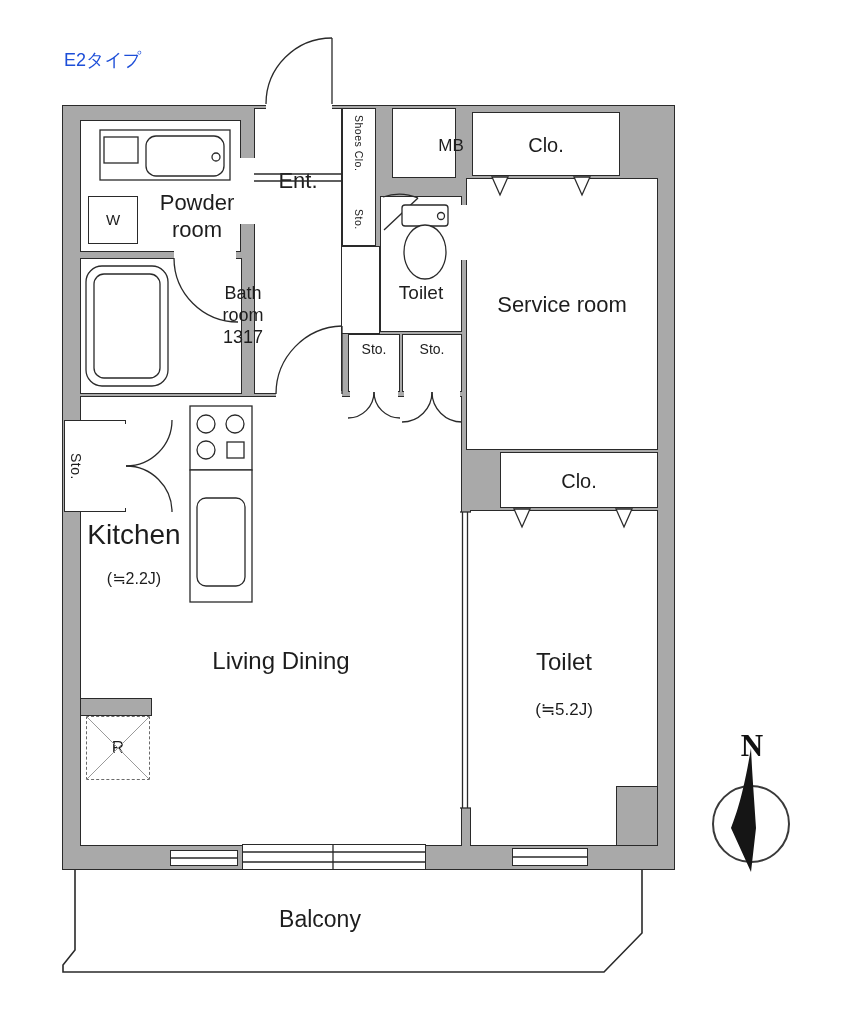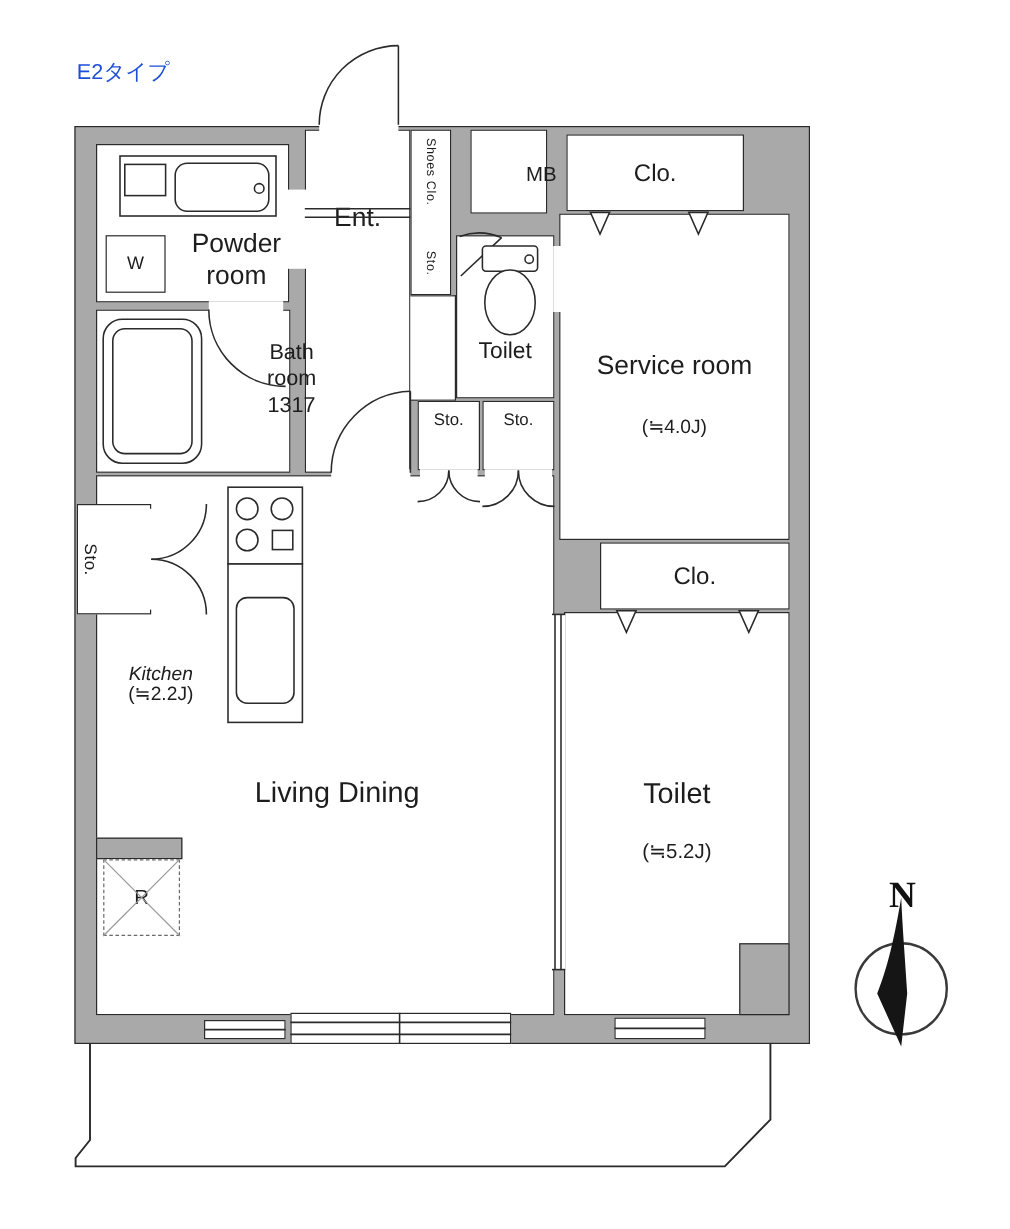--- a/index.html
+++ b/index.html
@@ -72,28 +72,28 @@
   <div class="lbl" style="left:260px; top:144px; width:76px; height:26px; font-size:22px;margin-top:24px;">Ent.</div>
   <div class="lbl" style="left:392px; top:134px; width:64px; height:24px; font-size:17px;margin-left:27px;">MB</div>
   <div class="lbl" style="left:472px; top:132px; width:148px; height:26px; font-size:20px;">Clo.</div>
   <div class="lbl" style="left:152px; top:194px; width:90px; height:46px; font-size:22px;">Powder room</div>
   <div class="lbl" style="left:88px;  top:196px; width:48px; height:46px; font-size:15px; border:1px solid #2a2a2a; background:#fff;">W</div>
   <div class="lbl" style="left:168px; top:276px; width:72px; height:80px; font-size:18px;margin-left:39px;">Bath room 1317</div>
   <div class="lbl" style="left:380px; top:280px; width:82px; height:26px; font-size:19px;">Toilet</div>
   <div class="lbl" style="left:348px; top:338px; width:52px; height:24px; font-size:14px;">Sto.</div>
   <div class="lbl" style="left:402px; top:338px; width:60px; height:24px; font-size:14px;">Sto.</div>
   <div class="lbl" style="left:466px; top:290px; width:192px; height:30px; font-size:22px;">Service room</div>
-  <div class="lbl" style="left:466px; top:346px; width:192px; height:22px; font-size:16px;">(≒4.0J)</div>
-  <div class="lbl" style="left:84px;  top:548px; width:100px; height:30px; font-size:16px;font-style:italic;">Kitchen</div>
+  <div class="lbl" style="left:84px;  top:520px; width:100px; height:30px; font-size:28px;">Kitchen</div>
   <div class="lbl" style="left:84px;  top:568px; width:100px; height:22px; font-size:16px;">(≒2.2J)</div>
   <div class="lbl" style="left:176px; top:644px; width:210px; height:34px; font-size:24px;text-align:right;">Living Dining</div>
   <div class="lbl" style="left:500px; top:468px; width:158px; height:26px; font-size:20px;">Clo.</div>
   <div class="lbl" style="left:470px; top:646px; width:188px; height:32px; font-size:24px;">Toilet</div>
   <div class="lbl" style="left:470px; top:698px; width:188px; height:24px; font-size:17px;">(≒5.2J)</div>
   <div class="lbl" style="left:86px;  top:716px; width:64px; height:64px; font-size:17px;">R</div>
+  <div class="lbl" style="left:250px; top:902px; width:140px; height:34px; font-size:23px;">Balcony</div>
   <div class="north" style="left:732px; top:728px; width:40px; height:36px;">N</div>
 
   <svg class="overlay" width="842" height="1024" viewBox="0 0 842 1024">
     <g stroke="#2a2a2a" stroke-width="1.3" fill="none">
 
       <g>
         <path d="M332,104 L332,38"></path>
         <path d="M332,38 A66 66 0 0 0 266,104"></path>
       </g>
 

